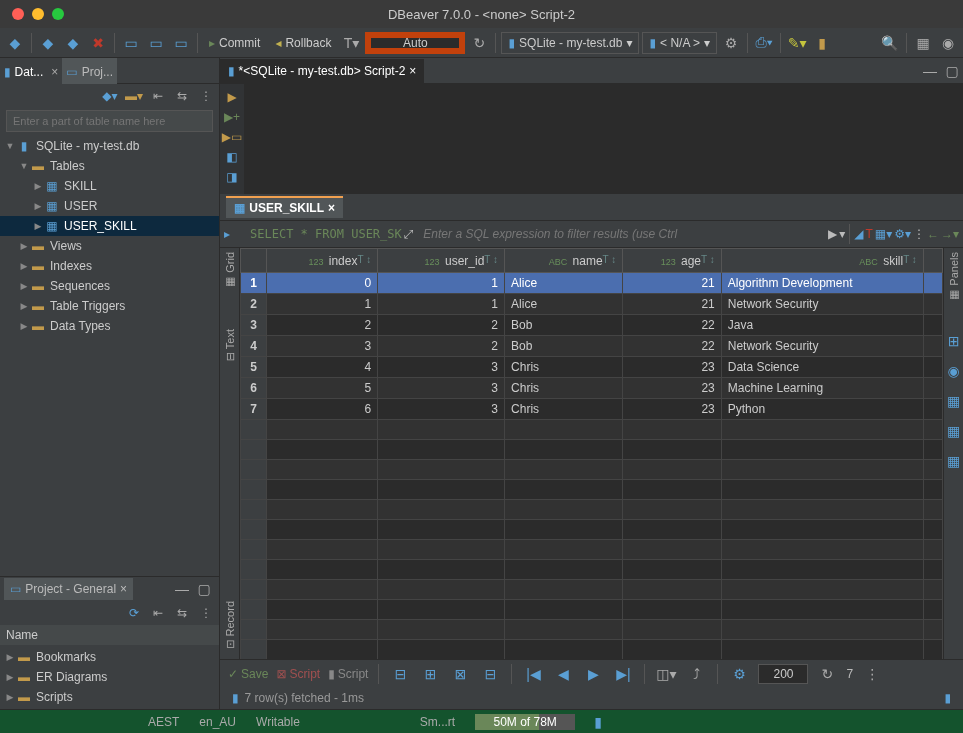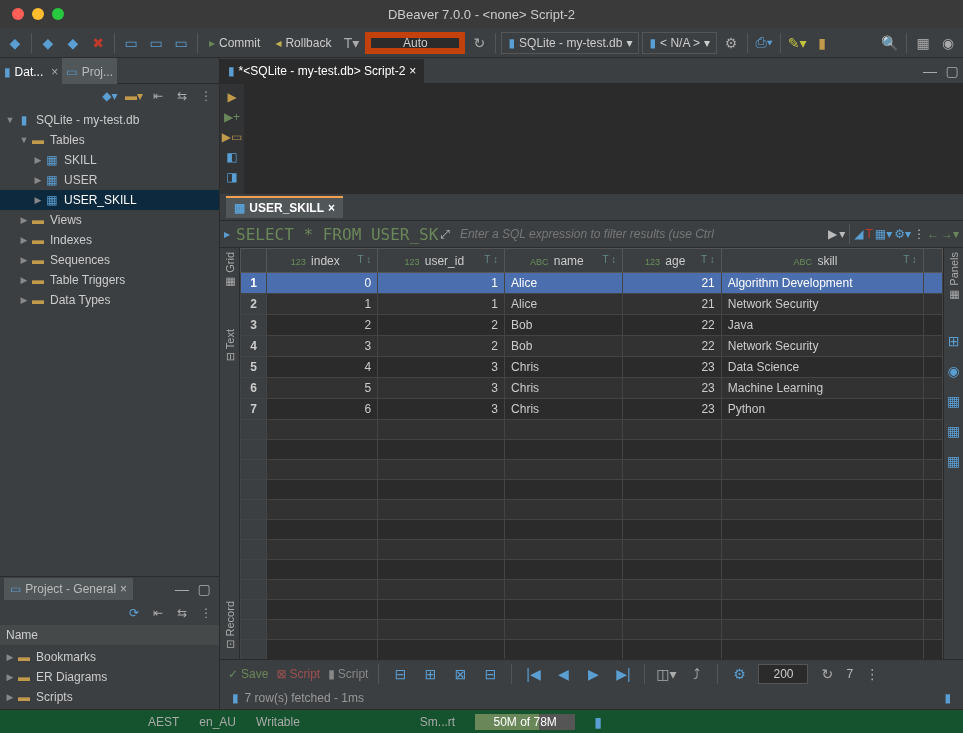--- a/index.html
+++ b/index.html
@@ -38,30 +38,30 @@
 .editor-tab { padding: 0 8px; height: 24px; display: flex; align-items: center; gap: 4px; background: #515658; color: #ccc; cursor: pointer; font-size: 12px; }
 .editor-tab.active { background: #2b2b2b; color: #fff; }
 .sql-area { display: flex; height: 110px; background: #2b2b2b; }
 .sql-gutter { width: 24px; background: #313335; display: flex; flex-direction: column; align-items: center; gap: 6px; padding-top: 6px; }
 .sql-text { padding: 4px 8px; font-family: Menlo, Consolas, monospace; font-size: 13px; color: #ccc; line-height: 1.4; white-space: pre; border-left: 3px solid #4a6785; margin-left: 2px; }
 .kw { color: #cc7832; font-weight: bold; } .txt { color: #a9b7c6; }
 .results-area { flex: 1; display: flex; flex-direction: column; background: #3c3f41; overflow: hidden; }
 .result-tabs { height: 26px; display: flex; align-items: center; background: #3c3f41; padding-left: 6px; gap: 4px; }
 .result-tab { padding: 0 8px; height: 22px; display: flex; align-items: center; gap: 4px; background: #515658; color: #fff; border-top: 2px solid #f0a050; font-size: 12px; font-weight: bold; }
 .result-toolbar { height: 28px; display: flex; align-items: center; background: #3c3f41; border-top: 1px solid #2b2b2b; border-bottom: 1px solid #2b2b2b; padding: 0 4px; gap: 2px; }
-.result-toolbar .sql-preview { color: #6a8759; font-family: Menlo, monospace; font-size: 16px; margin-left: 4px; }
+.result-toolbar .sql-preview { color: #6a8759; font-family: Menlo, monospace; font-size: 12px; margin-left: 18px; }
 .result-toolbar .filter-hint { flex: 1; color: #777; font-style: italic; margin-left: 8px; font-size: 12px; overflow: hidden; white-space: nowrap; }
 .result-body { flex: 1; display: flex; overflow: hidden; }
 .mode-tabs { width: 20px; background: #3c3f41; display: flex; flex-direction: column; align-items: center; border-right: 1px solid #2b2b2b; padding-top: 4px; gap: 40px; }
 .mode-tab { writing-mode: vertical-lr; transform: rotate(180deg); font-size: 11px; color: #aaa; cursor: pointer; display: flex; align-items: center; gap: 4px; }
 .right-sidepanel { width: 20px; background: #3c3f41; border-left: 1px solid #2b2b2b; display: flex; flex-direction: column; align-items: center; padding-top: 4px; gap: 8px; }
 .right-sidepanel .mode-tab { margin-bottom: 20px; }
 .grid-wrapper { flex: 1; overflow: auto; background: #2b2b2b; }
 table.grid { border-collapse: collapse; width: 100%; }
-table.grid th { background: #3c3f41; color: #ccc; font-weight: normal; text-align: center; padding: 3px 6px; border: 1px solid #555; font-size: 12px; position: sticky; top: 0; height: 24px; }
+table.grid th { background: #3c3f41; color: #ccc; font-weight: normal; text-align: right; padding: 3px 6px; border: 1px solid #555; font-size: 12px; position: sticky; top: 0; height: 24px; }
 table.grid th.rowhead { width: 26px; background: #3c3f41; text-align: center; }
 table.grid th .col-type { color: #688f5b; font-size: 9px; margin-right: 2px; }
 table.grid th .col-icons { float: right; color: #688; font-size: 10px; }
 table.grid td { padding: 3px 6px; border: 1px solid #444; color: #ccc; background: #2b2b2b; height: 20px; font-size: 12px; }
 table.grid td.rownum { background: #3c3f41; text-align: center; font-weight: bold; width: 26px; }
 table.grid td.num { text-align: right; }
 table.grid tr:nth-child(even) td:not(.rownum) { background: #323232; }
 table.grid tr.selected td.rownum { background: #4b6eaf; color: #fff; }
 table.grid tr.selected td { background: #4b6eaf; color: #fff; }
 table.grid tr.empty td { height: 20px; }
@@ -151,20 +151,21 @@
       </div>
       <div style="flex:1"></div>
     </div>
     <div class="mini-toolbar">
       <div class="tb-btn blue">◆▾</div>
       <div class="tb-btn orange">▬▾</div>
       <div class="tb-btn">⇤</div>
       <div class="tb-btn">⇆</div>
       <div class="tb-btn">⋮</div>
     </div>
+    <input class="filter-input" placeholder="Enter a part of table name here" style="">
     <div class="tree">
       <div class="tree-row" style="padding-left:4px;">
         <span class="tree-arrow">▼</span>
         <span class="tree-icon db-icon">▮</span>
         <span>SQLite - my-test.db</span>
       </div>
       <div class="tree-row" style="padding-left:18px;">
         <span class="tree-arrow">▼</span>
         <span class="tree-icon folder-icon">▬</span>
         <span>Tables</span>

